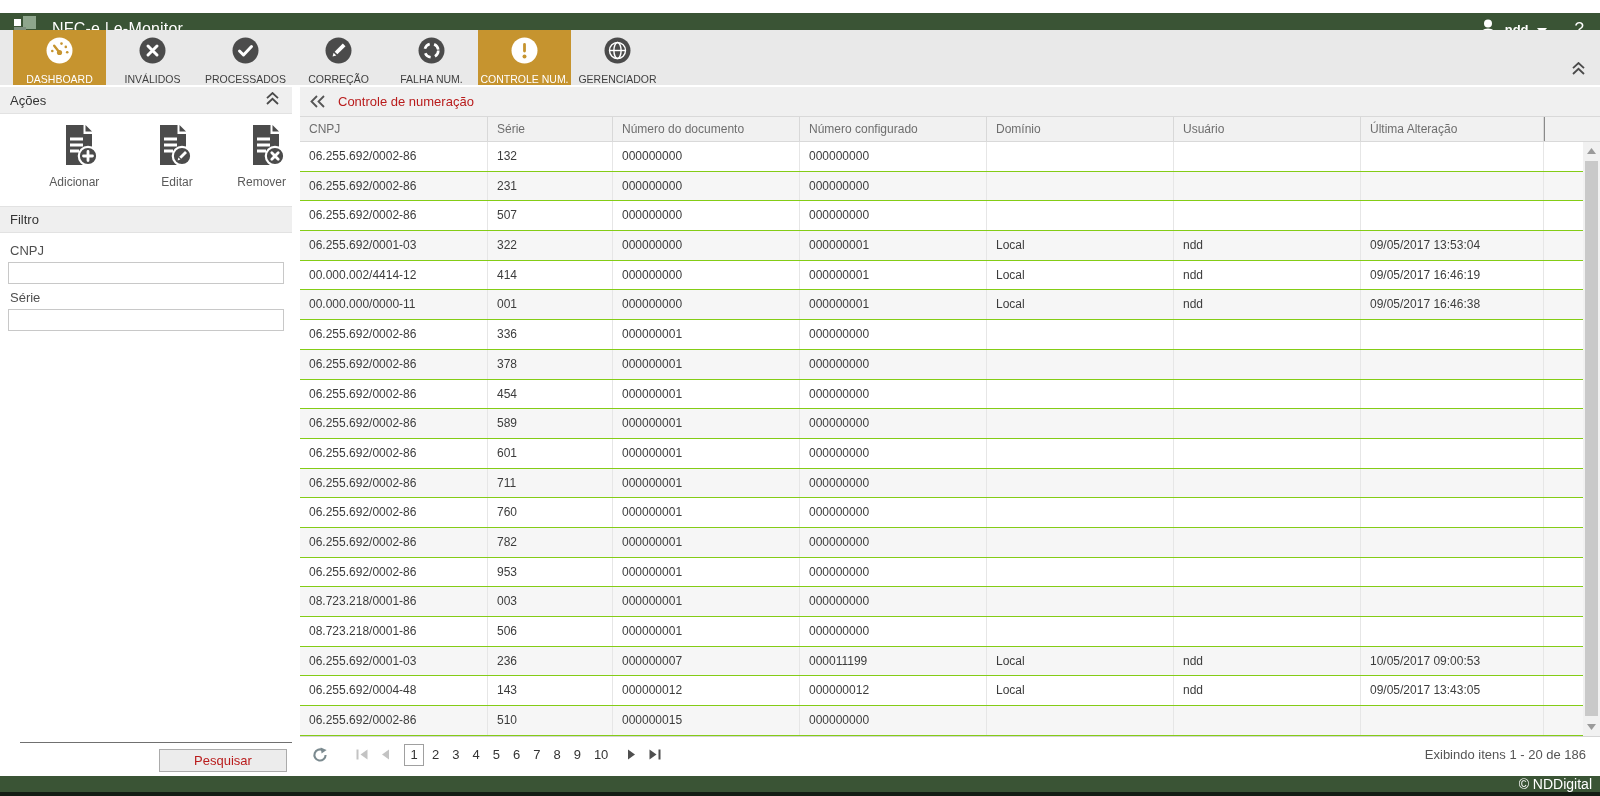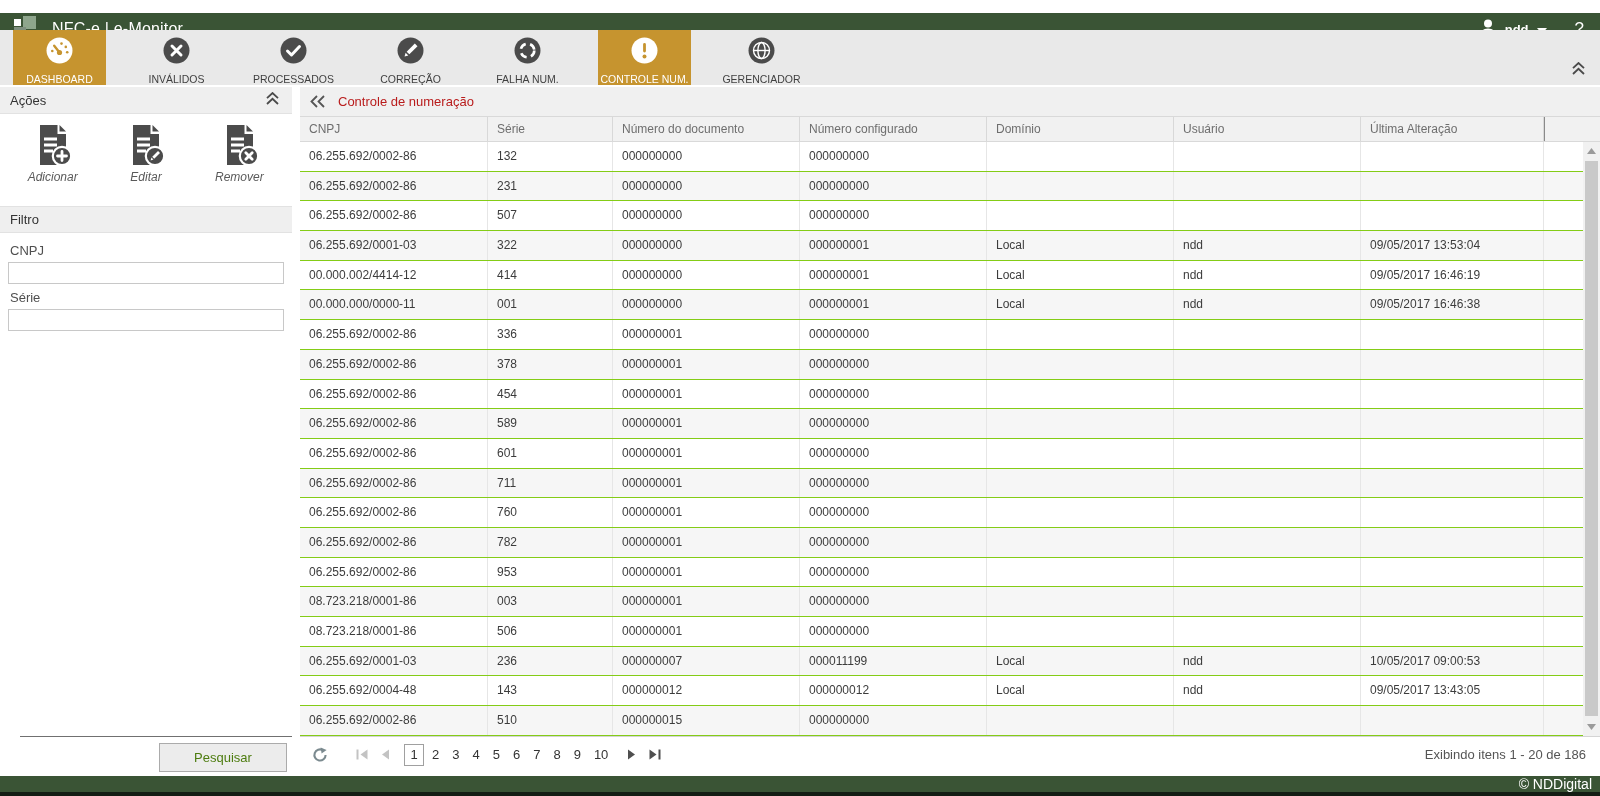--- a/index.html
+++ b/index.html
@@ -31,30 +31,30 @@
   .tab.active .tab-label{color:#fff;}
   .toolbar-collapse{position:absolute;right:14px;bottom:6px;cursor:pointer;}
 
   
   .sidebar{position:absolute;left:0;top:87px;width:292px;height:685px;background:#fff;
     display:flex;flex-direction:column;}
   .section-bar{height:27px;background:#EFEFEF;border-bottom:1px solid #E2E2E2;
     display:flex;align-items:center;justify-content:space-between;padding:0 12px 0 10px;
     font-size:13px;color:#333;flex:0 0 auto;}
   .actions-row{height:92px;display:flex;align-items:flex-start;padding:10px 6px 0 6px;flex:0 0 auto;}
-  .action-btn{flex:1;display:flex;flex-direction:column;align-items:center;cursor:pointer;font-style:italic;}
+  .action-btn{flex:1;display:flex;flex-direction:column;align-items:flex-end;gap:5px;cursor:pointer;}
   .action-btn .action-label{font-size:12px;color:#5A5A5A;}
   .filter-fields{padding:4px 8px 0 8px;}
   .field-label{font-size:13px;color:#4F4F4F;margin:6px 0 4px 2px;}
   .field-input{width:100%;height:22px;border:1px solid #C8C8C8;background:#fff;
     font-size:12px;padding:0 6px;outline:none;}
   .sidebar-bottom{margin-top:auto;border-top:1px solid #707070;margin-left:20px;
     padding:6px 5px 0 0;text-align:right;flex:0 0 auto;}
-  .search-button{width:128px;height:29px;background:#ECECEC;border:1px solid #ABABAB;
-    font-size:13px;color:#4d7c0f;cursor:pointer;}
+  .search-button{width:128px;height:23px;background:#ECECEC;border:1px solid #ABABAB;
+    font-size:13px;color:#b91c1c;cursor:pointer;}
 
   
   .main{position:absolute;left:300px;top:87px;width:1300px;height:685px;background:#fff;}
   .main-title-bar{height:29px;background:#F0F0F0;display:flex;align-items:center;
     padding-left:10px;gap:12px;}
   .main-title{font-size:13px;color:#b91c1c;}
   .collapse-sidebar{cursor:pointer;display:flex;align-items:center;}
 
   .grid-row{display:grid;grid-template-columns:188px 125px 187px 187px 187px 187px 183px minmax(0,1fr);}
   .thead{height:26px;background:#F1F1F1;border-top:1px solid #D9D9D9;border-bottom:1px solid #D9D9D9;}
@@ -119,21 +119,21 @@
           <svg width="10" height="6" viewBox="0 0 10 6">
               <path d="M0 0 L10 0 L5 6 z" fill="#fff"></path>
             </svg>
         </span>
       </div>
       <div class="help-button">?</div>
     </div>
   </div>
 
   <div class="toolbar">
-    <div id="tabs-host" style="display:flex;gap:24px;">
+    <div id="tabs-host" style="display:flex;">
         <div class="tab active">
           <span class="tab-icon"><svg width="27" height="27" viewBox="0 0 27 27">
               <circle cx="13.5" cy="13.5" r="13" fill="#fff"></circle>
               <line x1="13.5" y1="15.5" x2="8.2" y2="8.8" stroke="#C6942F" stroke-width="2.4" stroke-linecap="round"></line>
               <circle cx="13.5" cy="15.5" r="2.6" fill="#C6942F"></circle>
               <circle cx="6.3" cy="14" r="1.3" fill="#C6942F"></circle>
               <circle cx="15.5" cy="6.6" r="1.3" fill="#C6942F"></circle>
               <circle cx="19.8" cy="9.9" r="1.3" fill="#C6942F"></circle>
               <circle cx="21.2" cy="15.3" r="1.3" fill="#C6942F"></circle>
             </svg></span>

